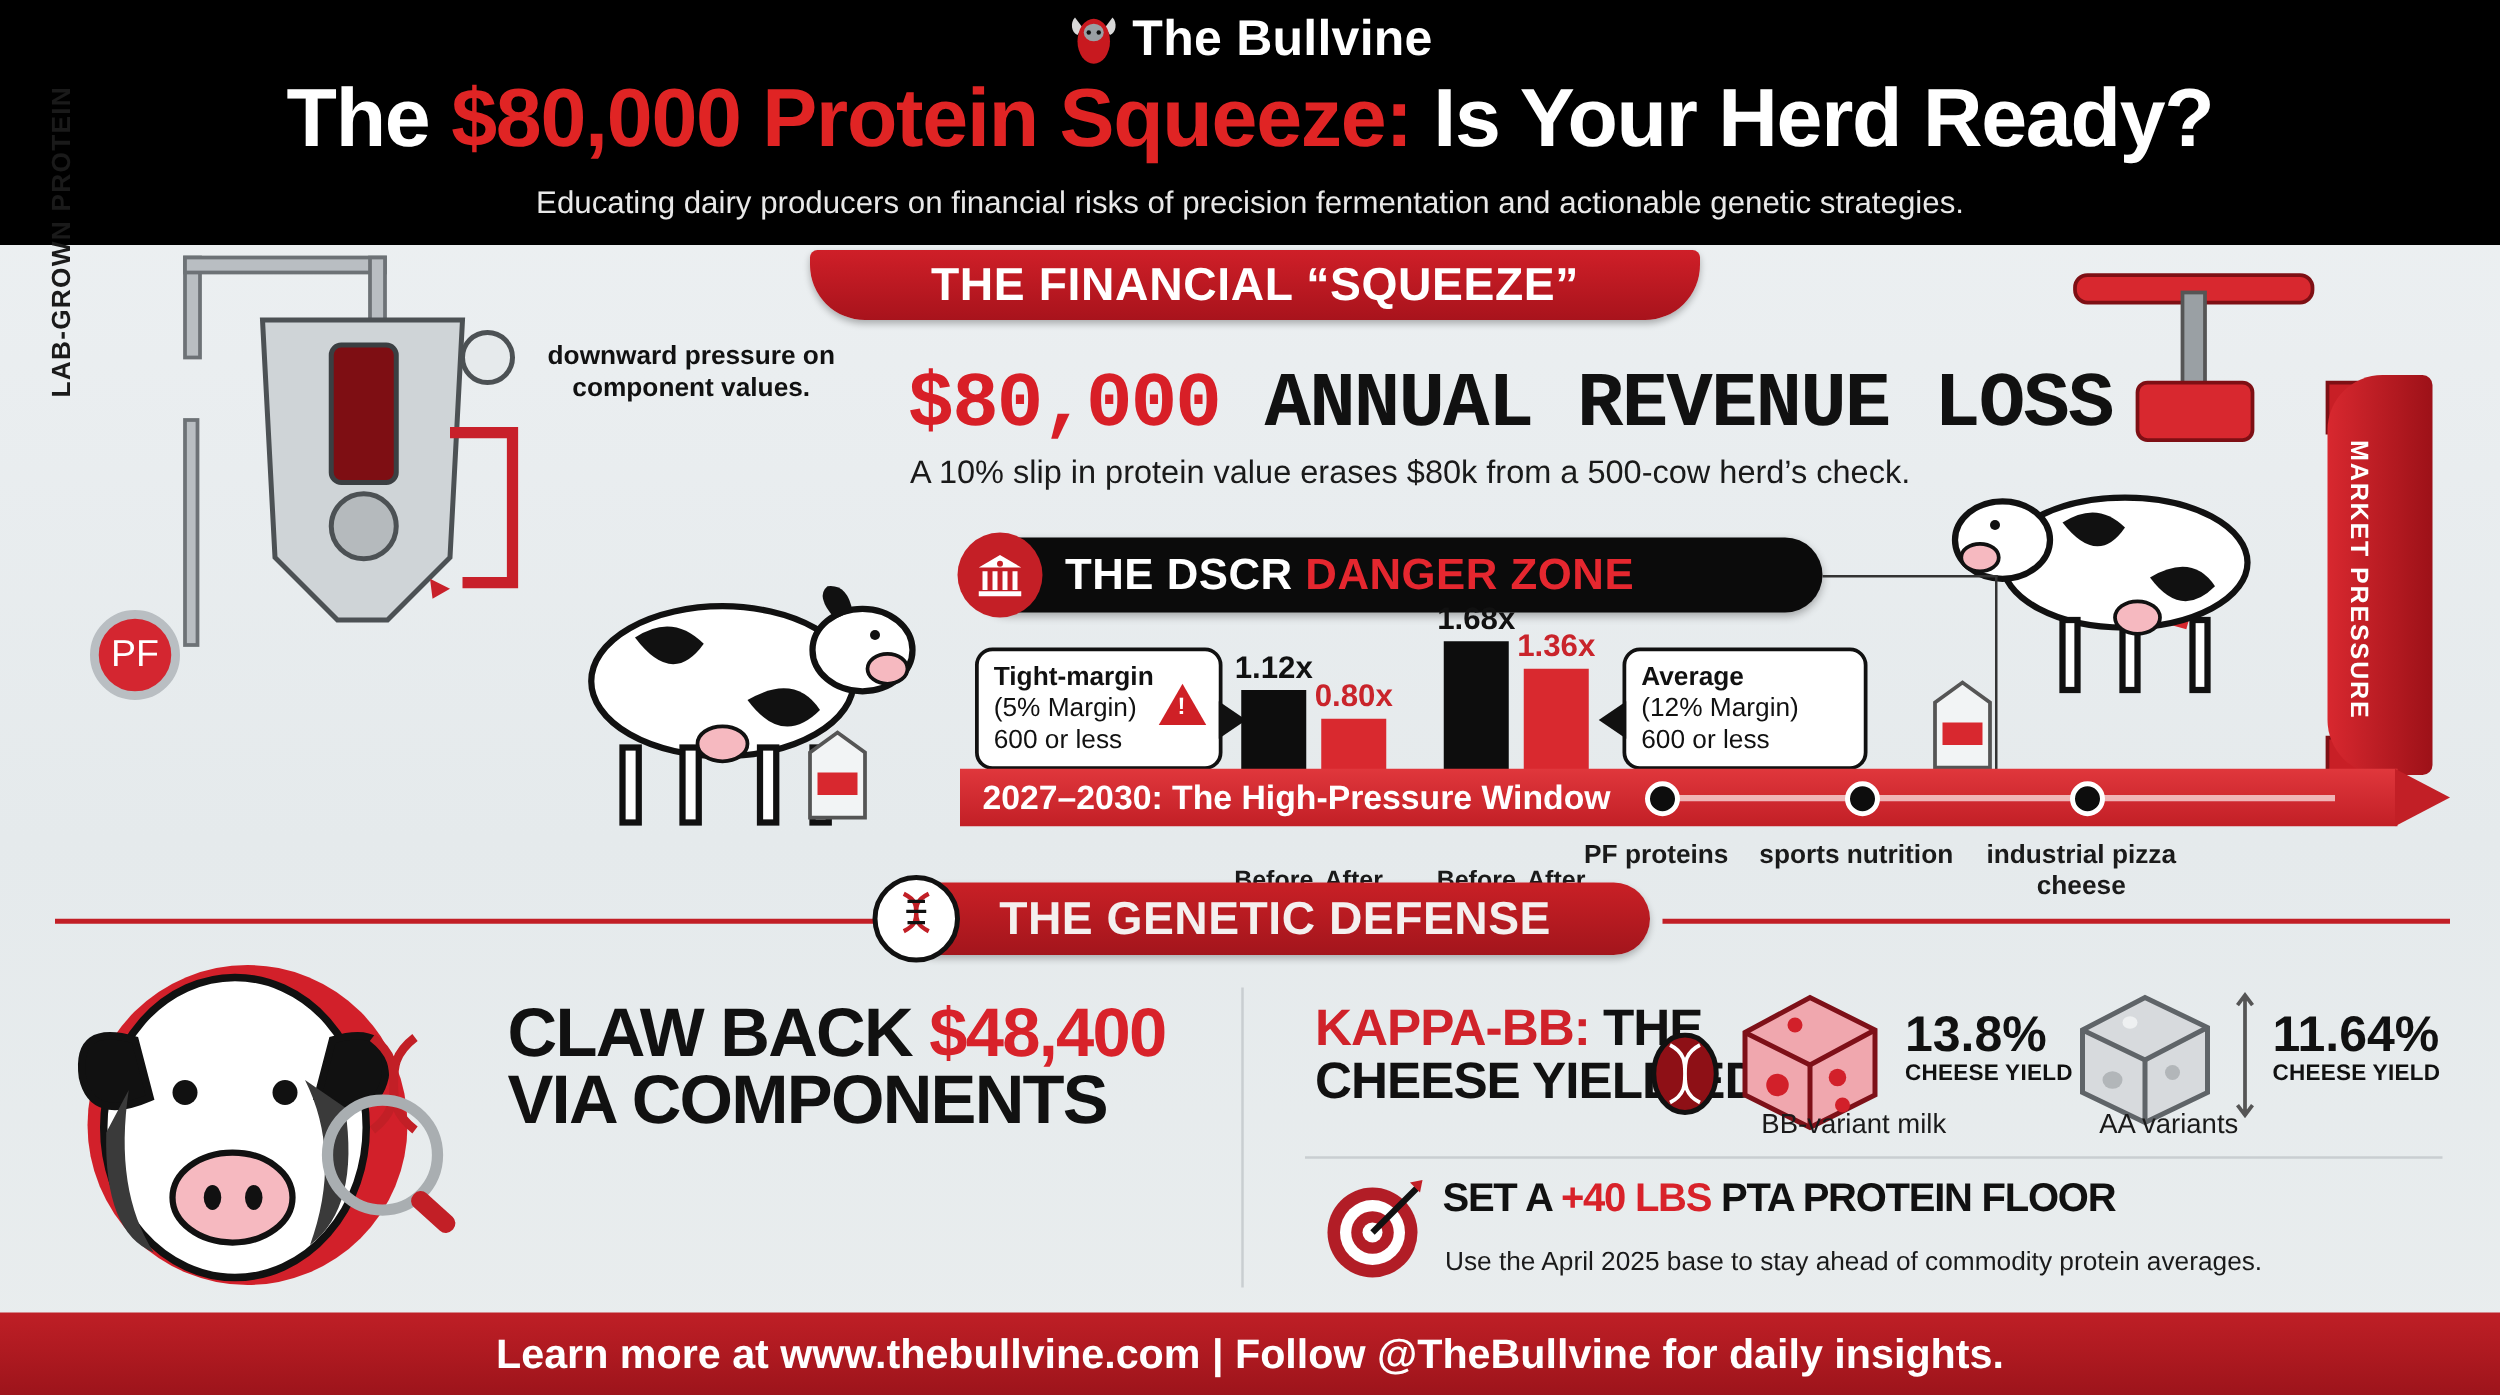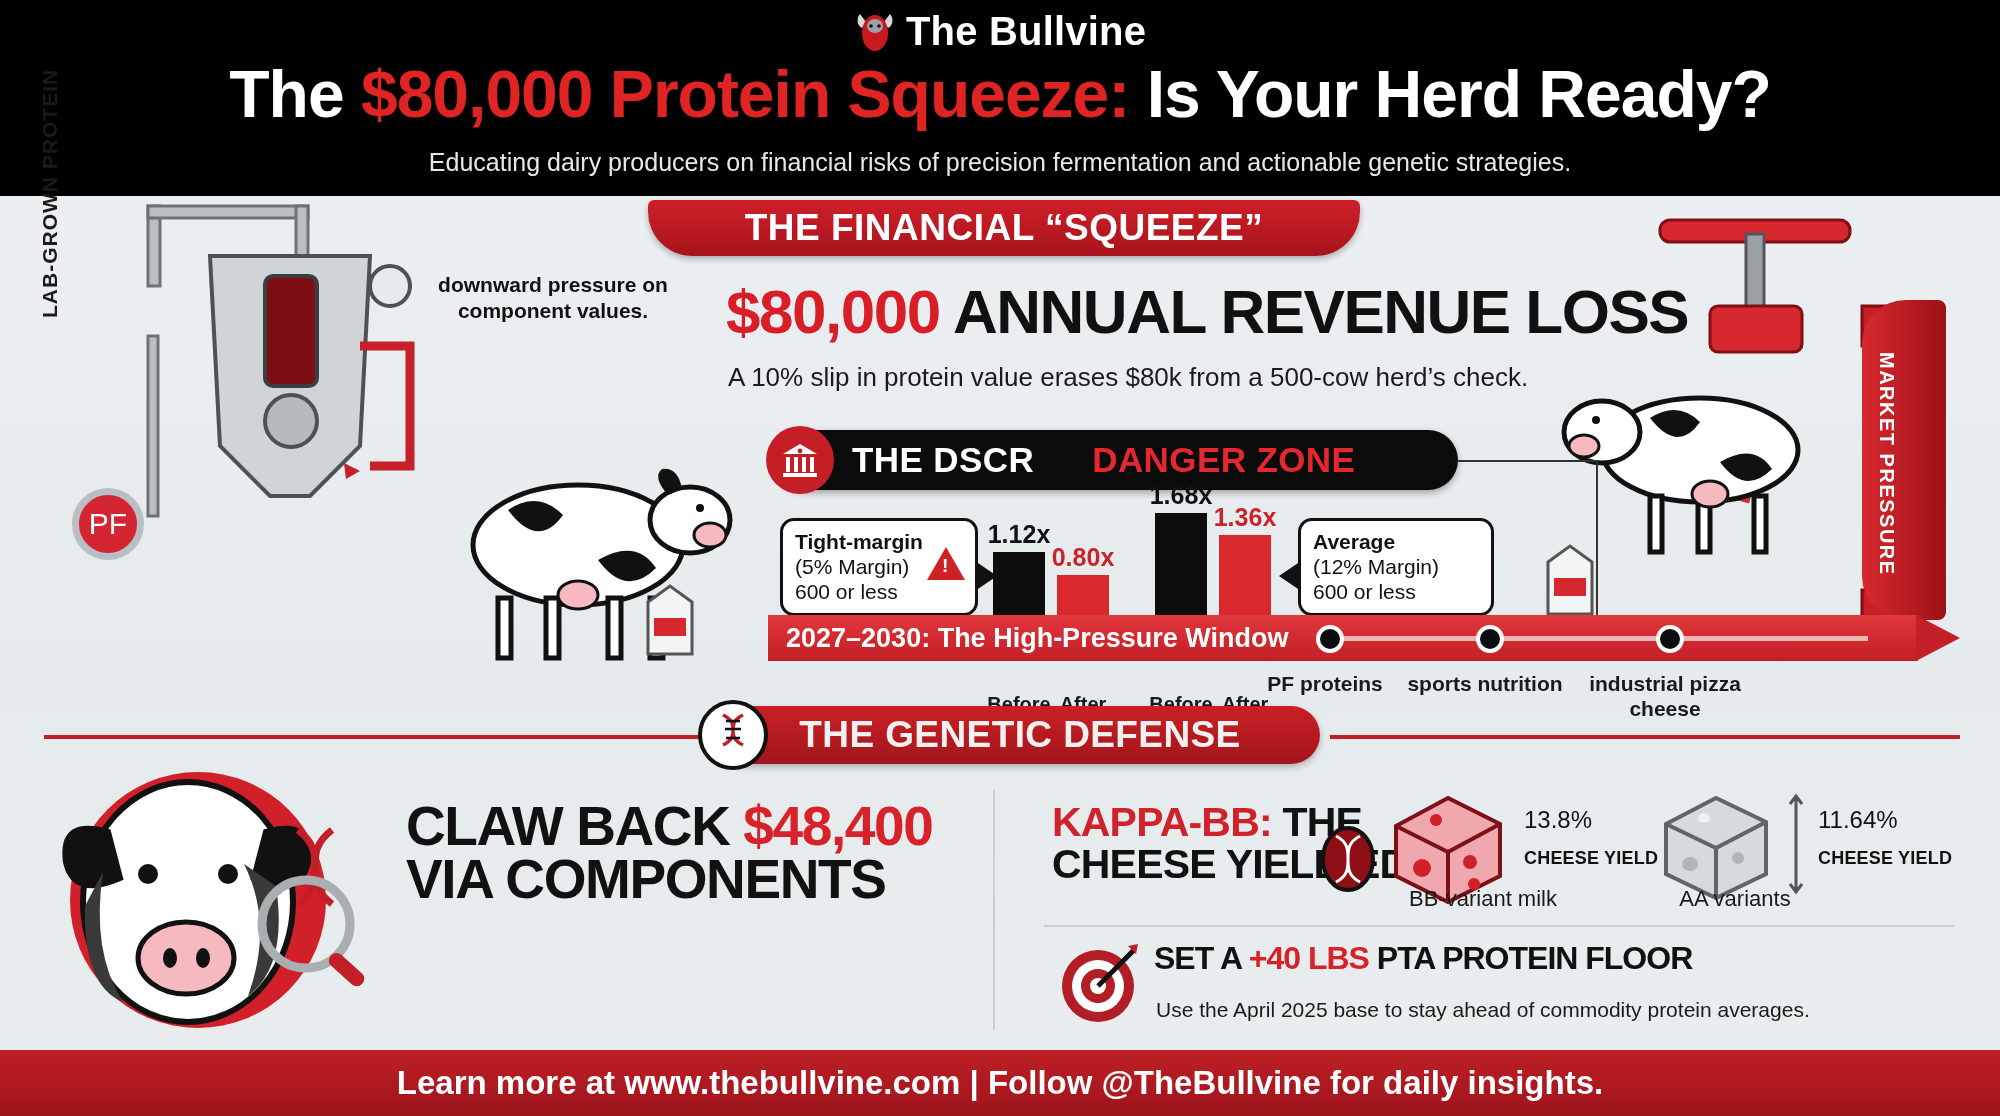--- a/index.html
+++ b/index.html
@@ -31,37 +31,37 @@
   .fin-banner {
     position: absolute; left: 648px; top: 200px; width: 712px; height: 56px;
     background: linear-gradient(180deg,#cf1f28,#a8131c);
     border-radius: 6px 6px 44px 44px;
     display: flex; align-items: center; justify-content: center;
     box-shadow: 0 3px 6px rgba(0,0,0,.28);
   }
   .fin-banner span { color: #fff; font-size: 37px; font-weight: bold; letter-spacing: .5px; }
 
   
-  .big-loss { position: absolute; left: 726px; top: 276px; font-size: 62px; font-weight: bold;
-              letter-spacing: -1.5px; white-space: nowrap; }
+  .big-loss { position: absolute; left: 726px; top: 288px; font-size: 62px; font-weight: bold;
+              letter-spacing: -1.5px; white-space: nowrap; font-family: Liberation Mono, monospace; }
   .big-loss .red { color: #d81f27; }
   .big-loss .blk { color: #111; }
   .loss-sub { position: absolute; left: 728px; top: 362px; font-size: 26px; color: #1a1a1a; white-space: nowrap; }
 
   
   .dscr-pill {
     position: absolute; left: 778px; top: 430px; width: 680px; height: 60px;
     background: #0b0b0b; border-radius: 32px; display: flex; align-items: center;
     box-shadow: 0 3px 7px rgba(0,0,0,.3);
   }
   .dscr-icon { position: absolute; left: -12px; top: -4px; width: 68px; height: 68px;
                border-radius: 50%; background: #c41f26; display:flex; align-items:center; justify-content:center; }
   .dscr-text { margin-left: 74px; font-size: 35px; font-weight: bold; letter-spacing: .4px; white-space: nowrap; }
   .dscr-text .w { color: #fff; }
-  .dscr-text .r { color: #e5272f; margin-left: 48px; }
+  .dscr-text .r { color: #e5272f; }
   .dscr-leader { position: absolute; left: 1458px; top: 460px; width: 140px; height: 2px; background: #333; }
   .dscr-leader-v { position: absolute; left: 1596px; top: 460px; width: 2px; height: 170px; background: #333; }
 
   
   .bubble {
     position: absolute; background: #fff; border: 3px solid #111; border-radius: 14px;
     padding: 9px 12px; font-size: 21px; line-height: 1.18; color: #111;
   }
   .bub-left { left: 780px; top: 518px; width: 198px; }
   .bub-right { left: 1298px; top: 518px; width: 196px; }
@@ -113,21 +113,21 @@
   .claw-head .red { color:#d8222a; }
   .claw-sub { position: absolute; left: 410px; top: 958px; font-size: 25px; color:#1a1a1a; line-height:1.26; }
 
   .vdiv { position:absolute; left: 993px; top: 790px; width: 2px; height: 240px; background:#c9ced1; }
   .hdiv { position:absolute; left: 1044px; top: 925px; width: 910px; height: 2px; background:#c9ced1; }
 
   
   .kappa-head { position:absolute; left:1052px; top:802px; font-size:41px; font-weight:bold;
                 letter-spacing:-.8px; line-height:1.02; color:#111; }
   .kappa-head .red { color:#d0222a; }
-  .cheese-pct { position:absolute; font-size:24px; font-weight:normal; color:#111; }
+  .cheese-pct { position:absolute; font-size:40px; font-weight:bold; color:#111; }
   .cheese-lbl { position:absolute; font-size:18px; font-weight:bold; color:#111; letter-spacing:.2px; }
   .cheese-cap { position:absolute; font-size:22px; color:#1a1a1a; text-align:center; width:230px; }
 
   
   .pta-head { position:absolute; left:1154px; top:940px; font-size:32px; font-weight:bold;
               letter-spacing:-1px; color:#111; white-space:nowrap; }
   .pta-head .red { color:#d8222a; }
   .pta-sub { position:absolute; left:1156px; top:998px; font-size:21px; color:#1a1a1a; white-space:nowrap; }
   .target { position:absolute; left:1058px; top:940px; width:84px; height:84px; }
 

